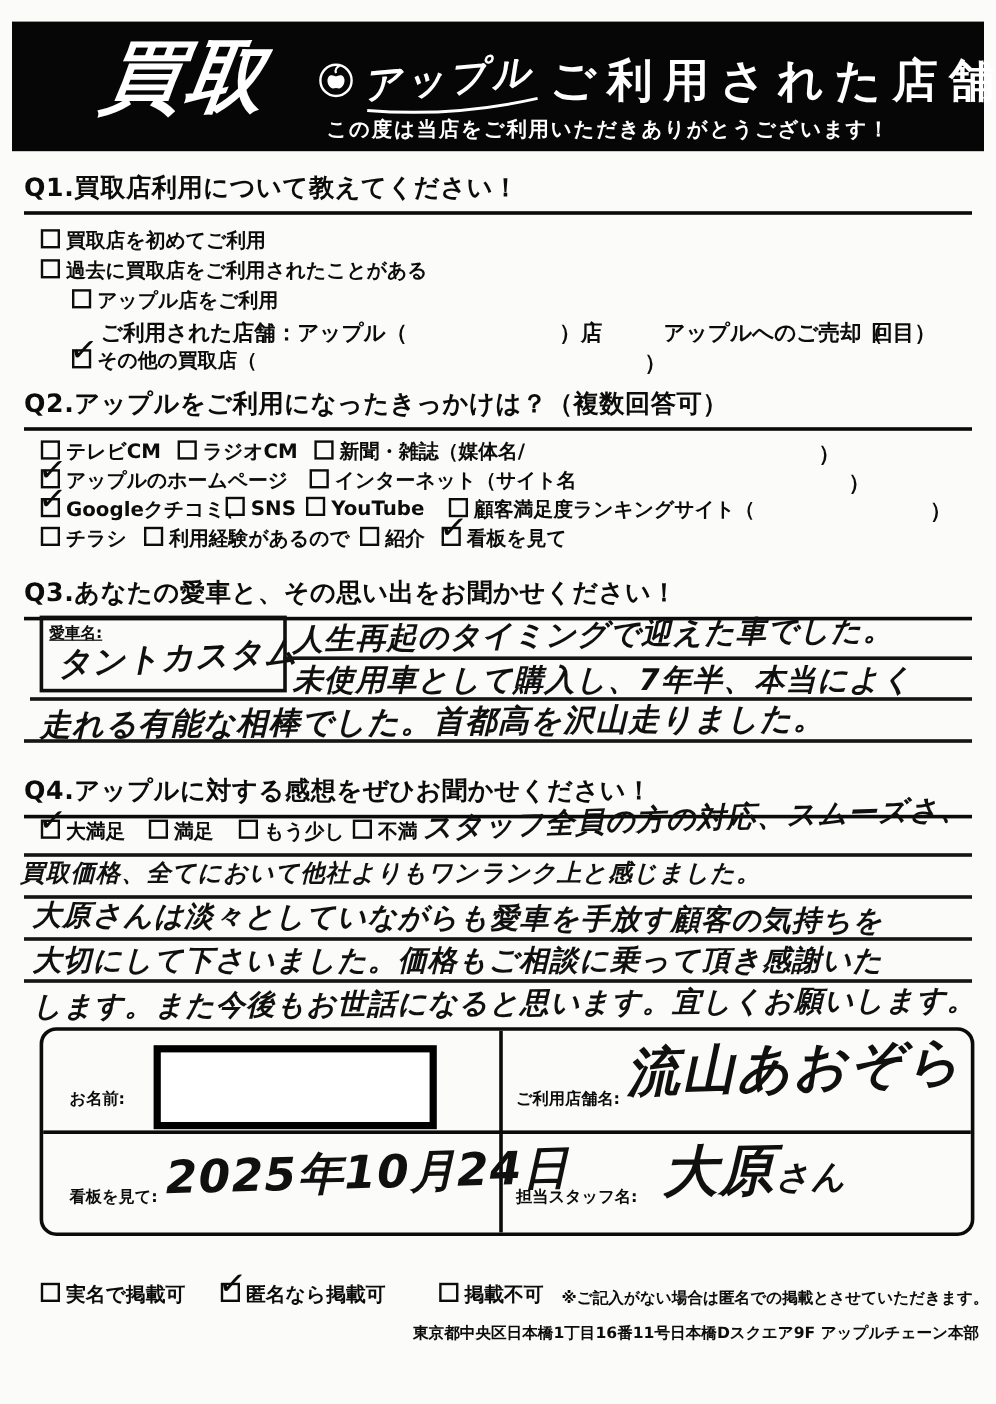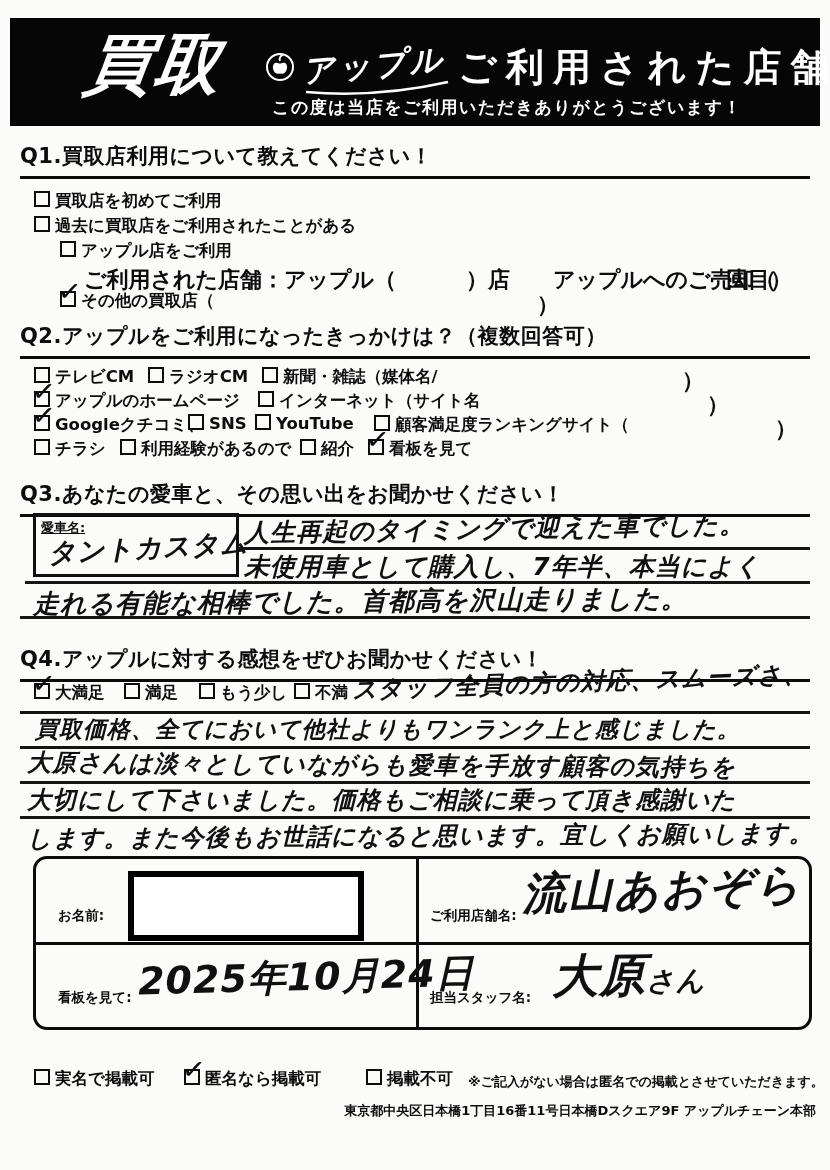--- a/index.html
+++ b/index.html
@@ -15,21 +15,21 @@
   .apple-wrap{position:absolute;left:253px;top:26px;display:flex;align-items:center;gap:5px;}
   .apple-script{font-size:32px;font-weight:bold;font-style:italic;letter-spacing:3px;transform:rotate(-5deg);}
   .swoosh{position:absolute;left:292px;top:62px;}
   .header-title{position:absolute;left:448px;top:24px;font-size:38px;font-weight:bold;letter-spacing:9px;white-space:nowrap;}
   .header-sub{position:absolute;left:262px;top:78px;font-size:17px;font-weight:bold;letter-spacing:1.5px;white-space:nowrap;}
   
   .qhead{position:absolute;left:20px;width:790px;font-size:21px;font-weight:bold;letter-spacing:0.5px;
     border-bottom:3.5px solid #0a0a0a;padding-bottom:6px;white-space:nowrap;}
   
   .opt{position:absolute;font-size:16.5px;font-weight:bold;white-space:nowrap;}
-  .ptext{position:absolute;font-size:22px;font-weight:bold;white-space:nowrap;}
+  .ptext{position:absolute;font-size:18px;font-weight:bold;white-space:nowrap;}
   .cb{display:inline-block;position:relative;width:12px;height:12px;border:2.2px solid #0c0c0c;
     margin-right:5px;vertical-align:-1px;background:transparent;}
   .check{position:absolute;left:-4px;top:-15px;font-size:28px;font-weight:bold;font-style:italic;
     line-height:1;color:#0b0b0b;transform:rotate(6deg);}
   
   .hw{position:absolute;font-weight:bold;font-style:italic;color:#101010;white-space:nowrap;letter-spacing:1px;}
   .rule{position:absolute;height:2.5px;background:#151515;}
   
   .carbox{position:absolute;left:33px;top:513px;width:200px;height:58px;border:3px solid #101010;background:transparent;}
   .carbox-label{position:absolute;left:5px;top:3px;font-size:13px;font-weight:bold;text-decoration:underline;}
@@ -161,21 +161,21 @@
   </span>
   <span class="opt" style="left:199px;top:682px">
     <span class="cb"></span><span>もう少し</span>
   </span>
   <span class="opt" style="left:294px;top:682px">
     <span class="cb"></span><span>不満</span>
   </span>
 
   <div class="hw" style="left:352px;top:666px;font-size:24px;transform:rotate(-2deg)">スタッフ全員の方の対応、スムーズさ、</div>
   <div class="rule" style="left:20px;top:711px;width:790px"></div>
-  <div class="hw" style="left:35px;top:714px;font-size:23px">買取価格、全てにおいて他社よりもワンランク上と感じました。</div>
+  <div class="hw" style="left:17px;top:714px;font-size:20px">買取価格、全てにおいて他社よりもワンランク上と感じました。</div>
   <div class="rule" style="left:20px;top:746px;width:790px"></div>
   <div class="hw" style="left:27px;top:749px;font-size:24px;transform:rotate(0.4deg)">大原さんは淡々としていながらも愛車を手放す顧客の気持ちを</div>
   <div class="rule" style="left:20px;top:781px;width:790px"></div>
   <div class="hw" style="left:27px;top:784px;font-size:24px">大切にして下さいました。価格もご相談に乗って頂き感謝いた</div>
   <div class="rule" style="left:20px;top:816px;width:790px"></div>
   <div class="hw" style="left:27px;top:820px;font-size:24px;transform:rotate(-0.4deg)">します。また今後もお世話になると思います。宜しくお願いします。</div>
 
   <div class="info-table">
     <div class="vdiv"></div>
     <div class="hdiv"></div>

